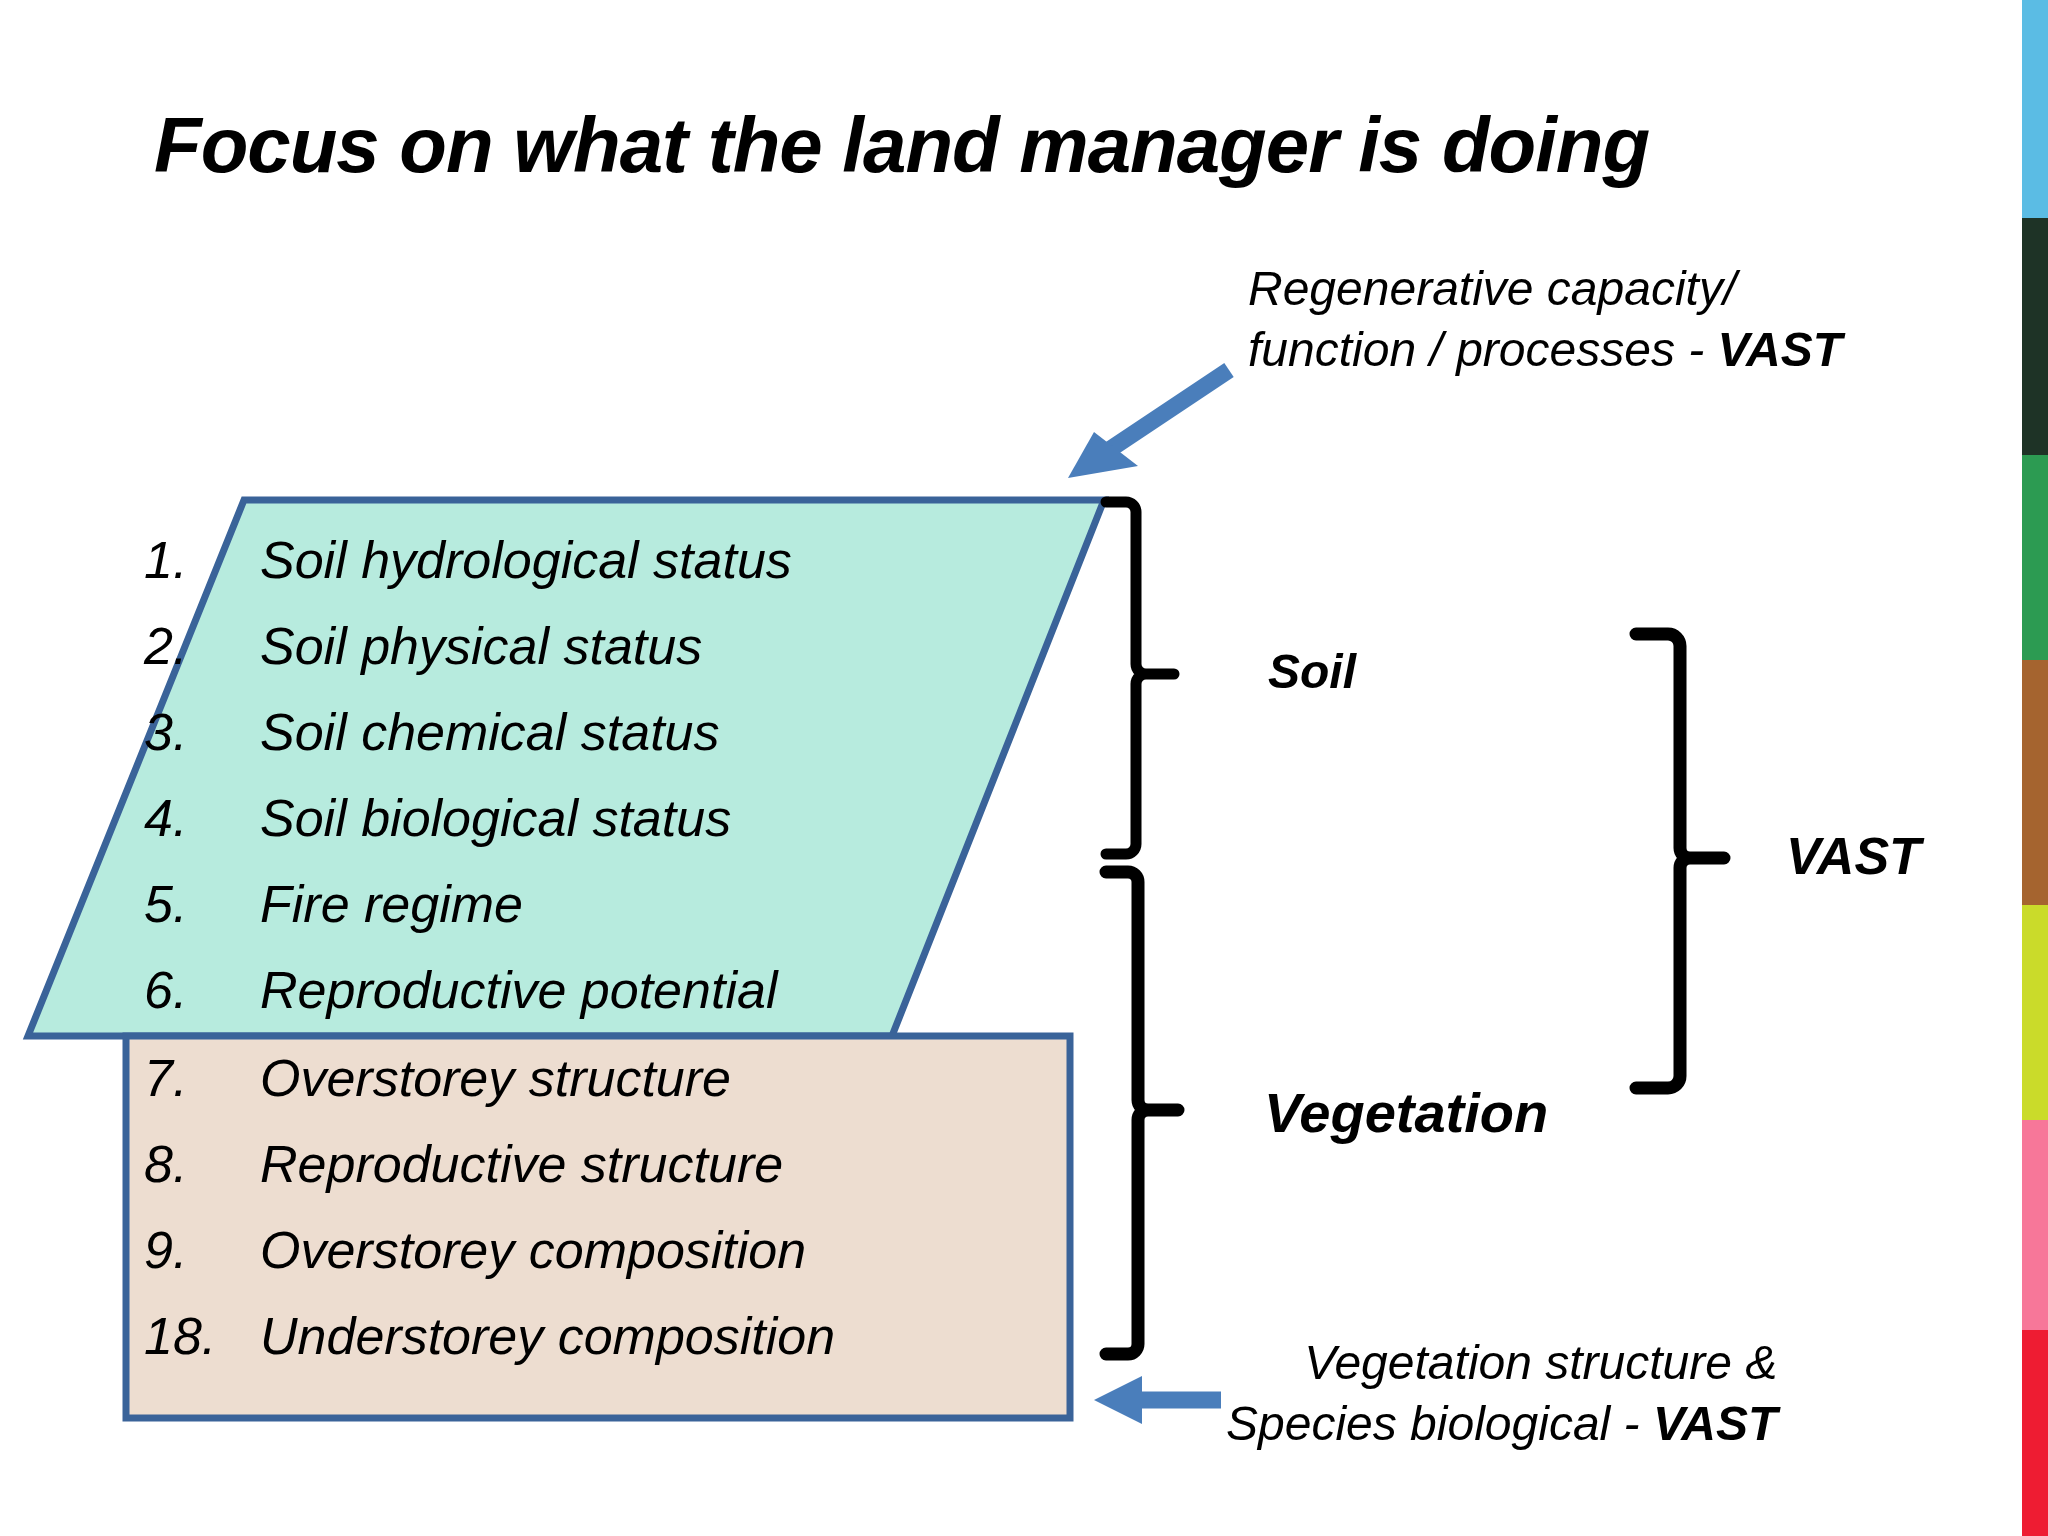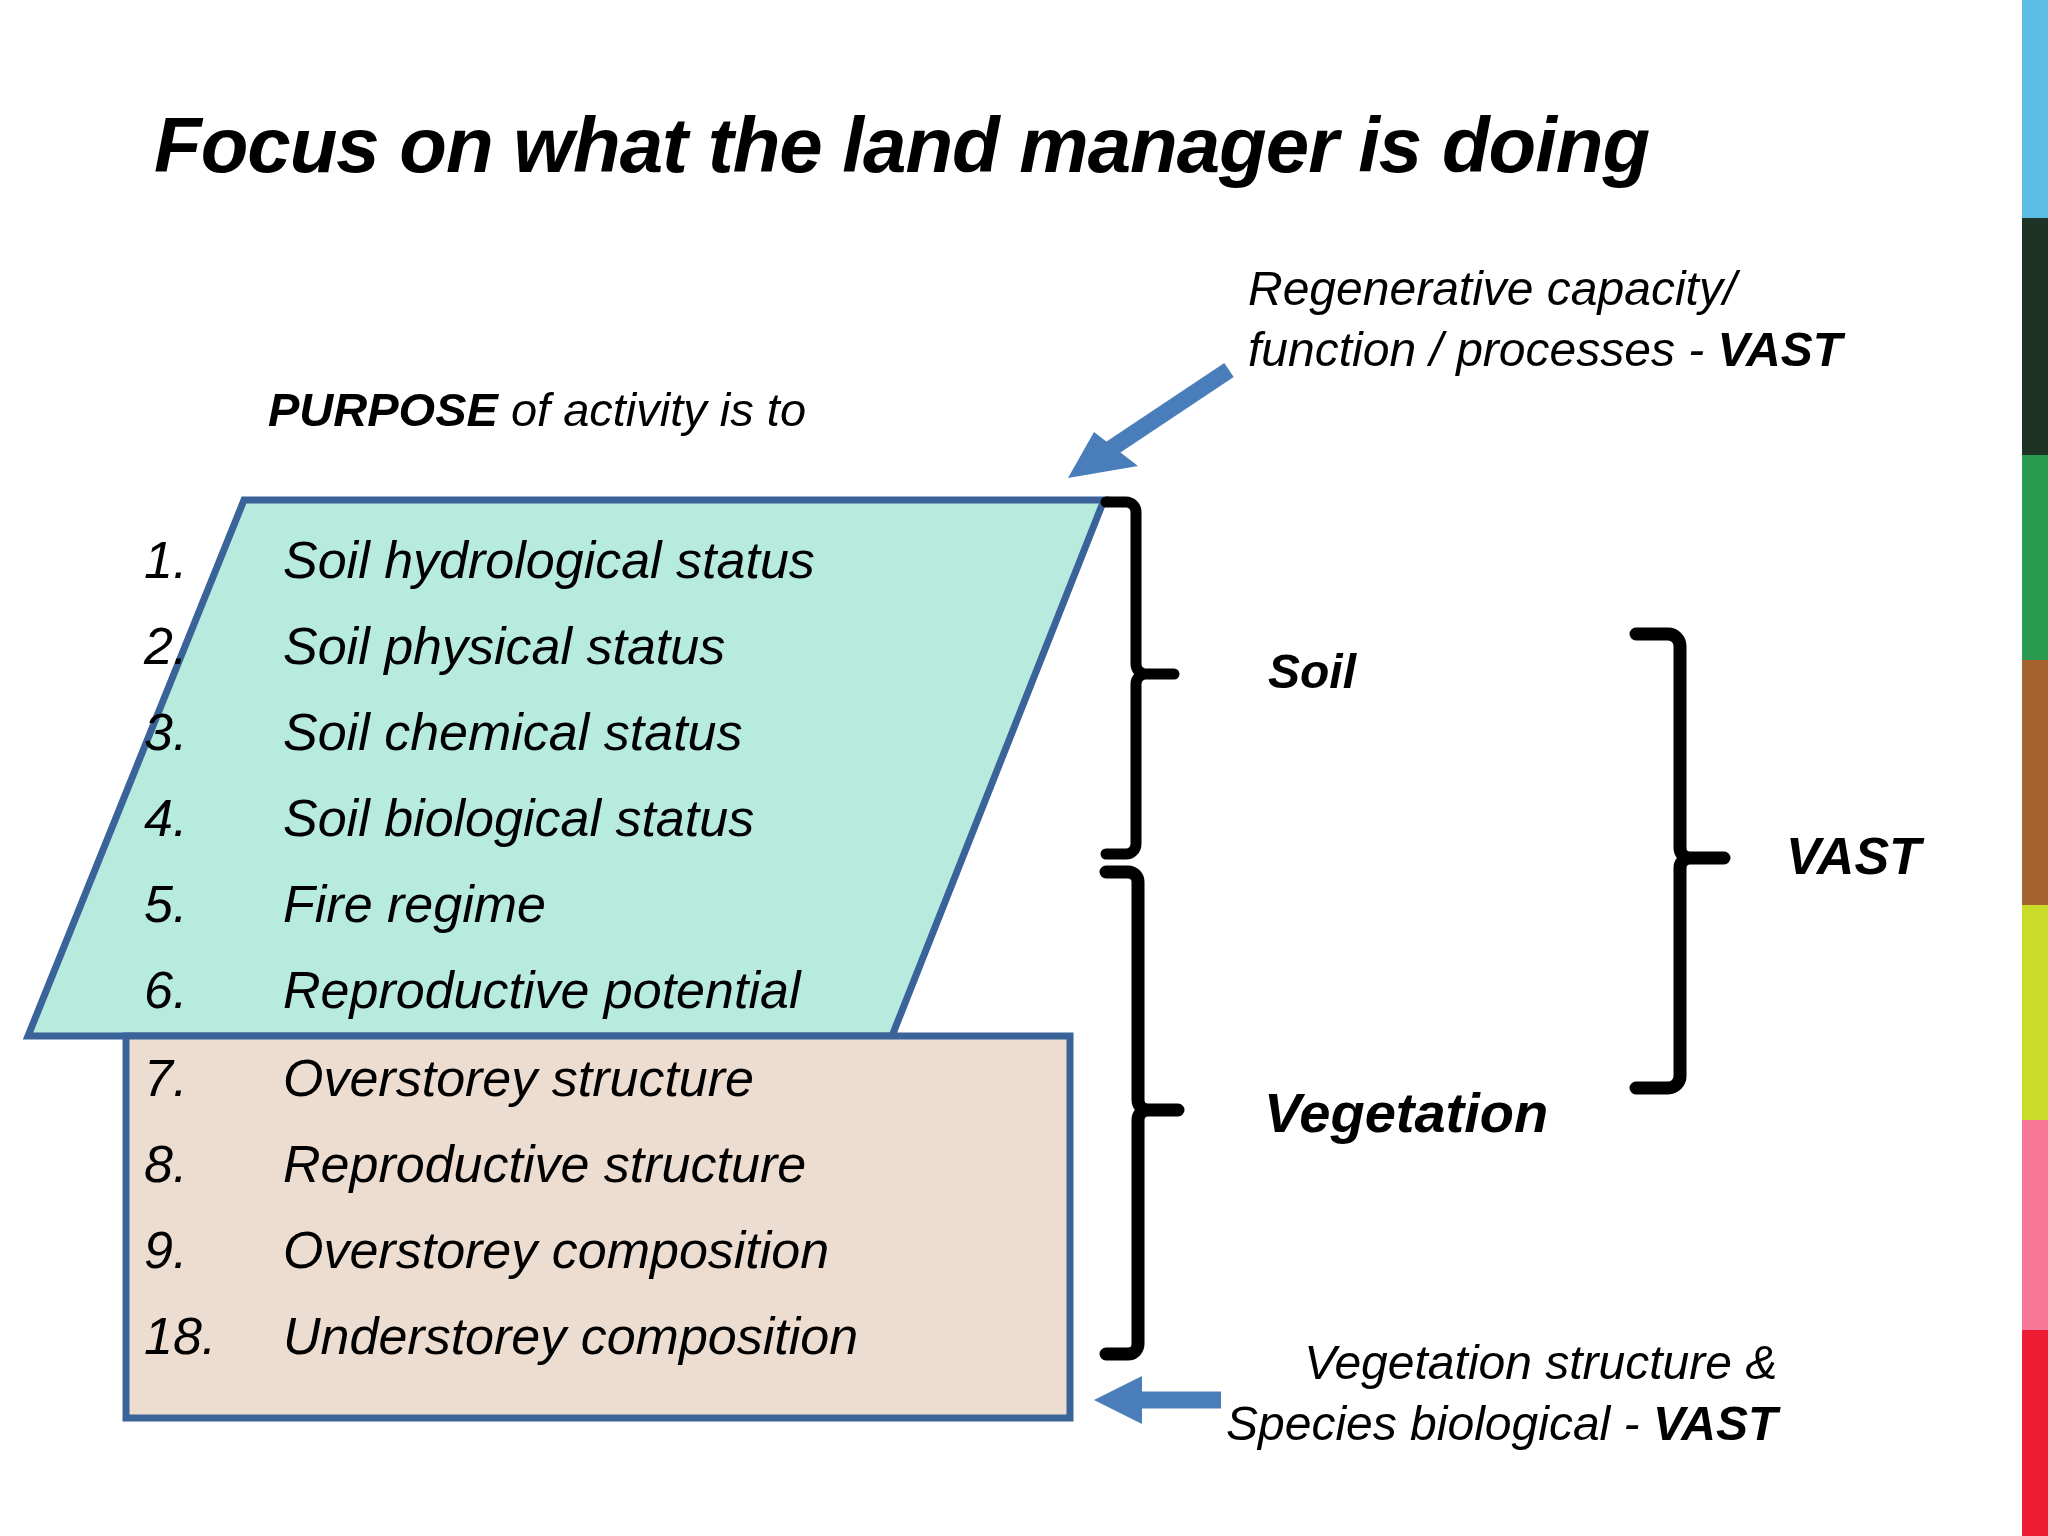--- a/index.html
+++ b/index.html
@@ -23,41 +23,40 @@
     font-size:47px;color:#000;white-space:nowrap;
   }
   .purpose b{font-weight:bold;}
 
   
   svg.shapes{position:absolute;left:0;top:0;width:2048px;height:1536px;}
 
   
   .li{position:absolute;white-space:nowrap;color:#000;font-size:52px;}
   .li .num{position:absolute;left:0;top:0;width:116px;text-align:left;}
-  .li .txt{position:absolute;left:116px;top:0;margin-left:23px;}
+  .li .txt{position:absolute;left:116px;top:0;}
 
   
   .glabel{position:absolute;font-size:50px;font-weight:bold;color:#000;white-space:nowrap;}
 
   
   .anno{position:absolute;font-size:48px;color:#000;white-space:nowrap;line-height:1.28;}
   .anno b{font-weight:bold;}
 
   
   .strip{position:absolute;right:0;top:0;width:42px;height:1536px;}
   .strip .band{position:absolute;left:0;width:42px;}
 </style>
 </head>
 <body>
 
 <div id="stage">
 
   <div class="title">Focus on what the land manager is doing</div>
 
-  <div class="purpose"><b>PURPOSE</b><span> of activity is to</span></div>
 
   <svg class="shapes" viewBox="0 0 2048 1536">
 
     <polygon points="228,500 1088,500 876,1036 12,1036" fill="#B7EBDE" stroke="#3A6399" stroke-width="7"></polygon>
 
     <rect x="110" y="1036" width="944" height="382" fill="#EDDDD0" stroke="#3A6399" stroke-width="7"></rect>
 
     <path d="M1090,502 H1110 a10,10 0 0 1 10,10 V664 a10,10 0 0 0 10,10 h28 h-28 a10,10 0 0 0 -10,10 V844 a10,10 0 0 1 -10,10 H1090" fill="none" stroke="#000" stroke-width="11" stroke-linecap="round" stroke-linejoin="round"></path>
 
     <path d="M1090,872 H1112 a10,10 0 0 1 10,10 V1100 a10,10 0 0 0 10,10 h30 h-30 a10,10 0 0 0 -10,10 V1344 a10,10 0 0 1 -10,10 H1090" fill="none" stroke="#000" stroke-width="13" stroke-linecap="round" stroke-linejoin="round"></path>

